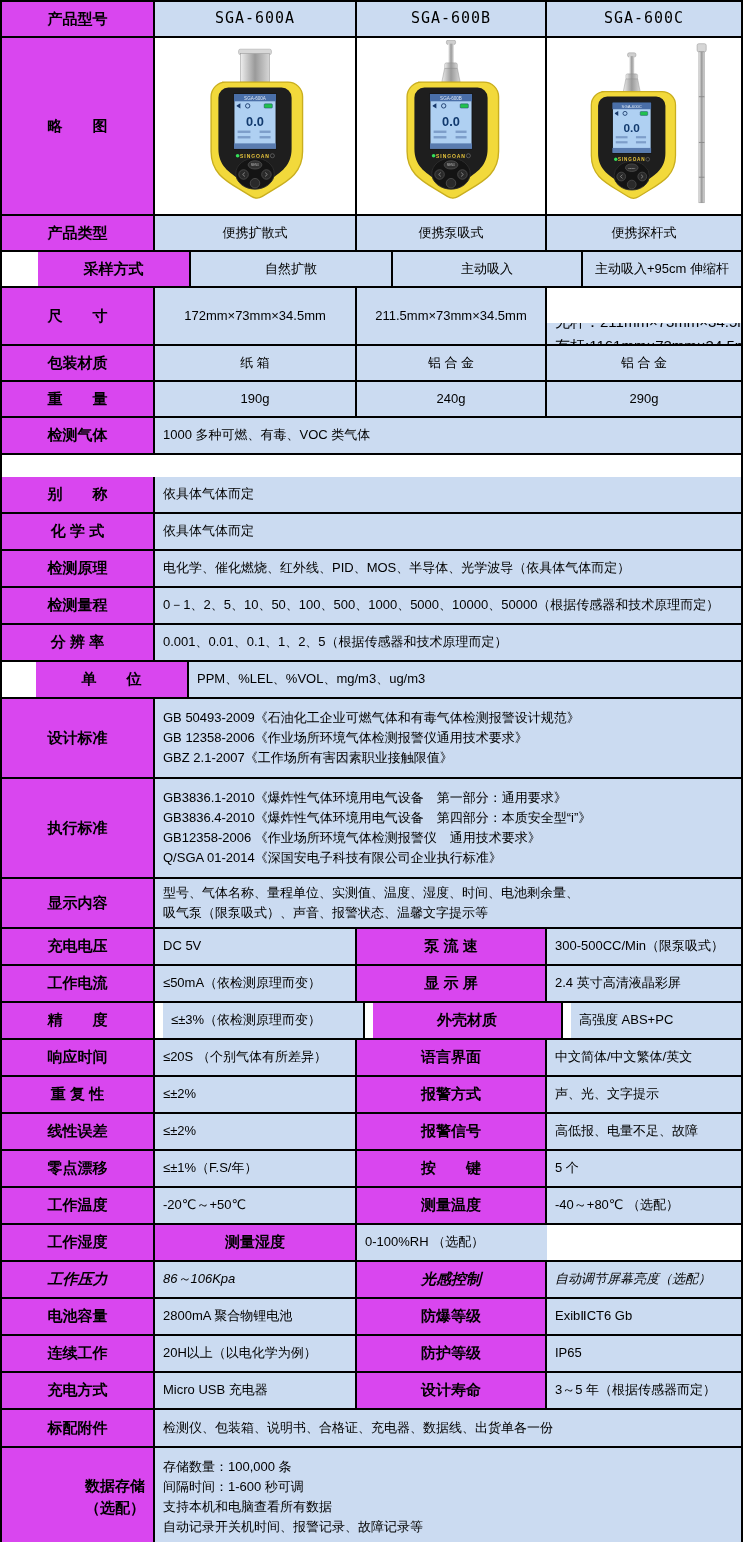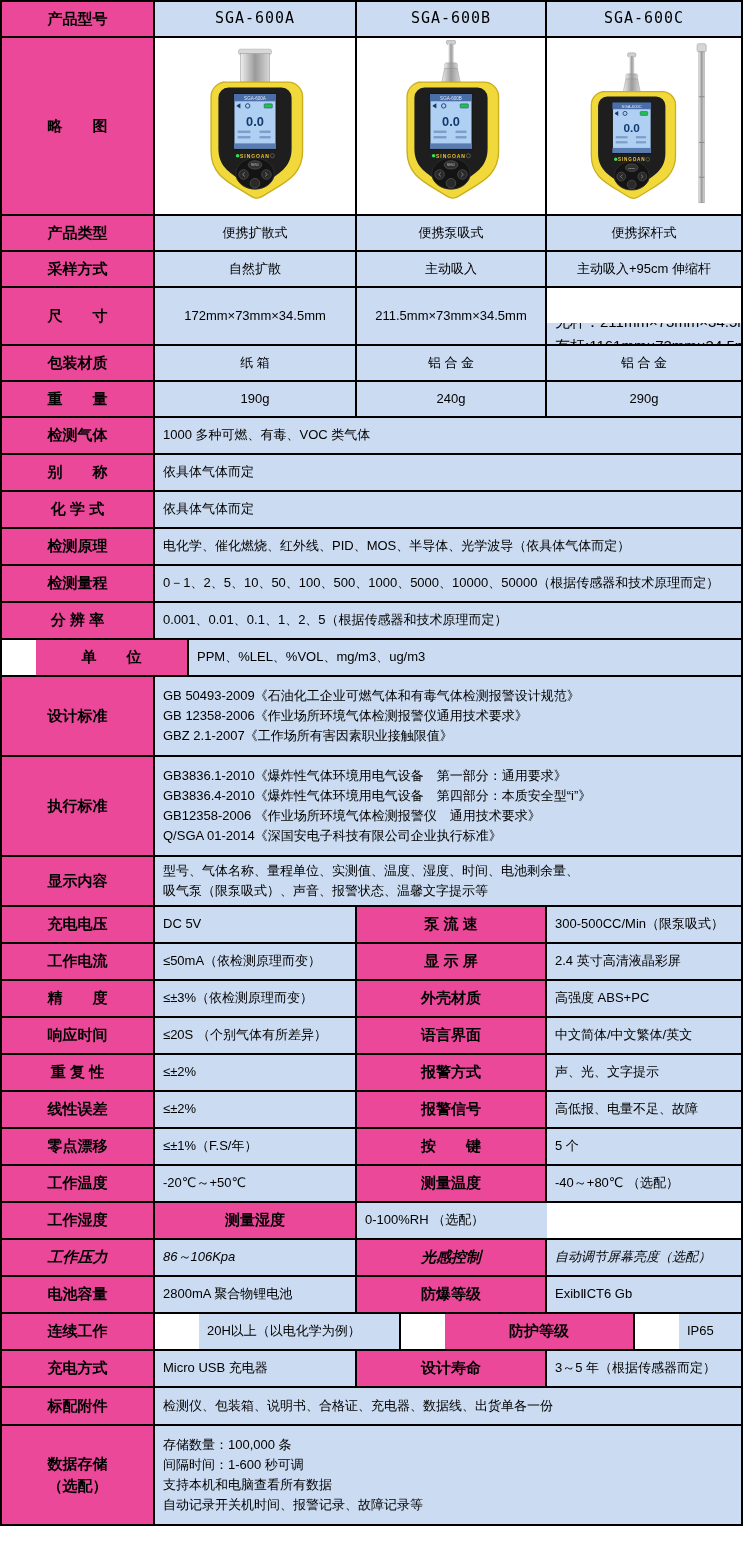--- a/index.html
+++ b/index.html
@@ -4,21 +4,21 @@
 <style>
   html,body{margin:0;padding:0;background:#ffffff;font-family:"Liberation Sans","DejaVu Sans",sans-serif;color:#000;}
   *{box-sizing:border-box;}
   #spec-table{width:743px;border:2px solid #000;background:#fff;}
   .row{display:grid;border-bottom:2px solid #000;}
   .row:last-child{border-bottom:none;}
   .cols4{grid-template-columns:153px 202px 190px 1fr;}
   .cols2{grid-template-columns:153px 1fr;}
   .cell{border-right:2px solid #000;display:flex;flex-direction:column;justify-content:center;padding:2px 8px;overflow:hidden;min-width:0;}
   .cell:last-child{border-right:none;}
-  .label{background:#ec4899;font-weight:bold;font-size:15px;align-items:center;text-align:center;line-height:1.5;}
+  .label{background:#d946ef;font-weight:bold;font-size:15px;align-items:center;text-align:right;line-height:1.5;}
   .value{background:#CBDBF1;font-size:13px;align-items:flex-start;text-align:left;line-height:1.55;}
   .value.center{align-items:center;text-align:center;}
   .model{font-size:15px;letter-spacing:1px;font-family:"DejaVu Sans Mono","Liberation Mono",monospace;}
   .sketch{background:#ffffff;align-items:center;justify-content:center;padding:2px;}
   .ln{display:block;width:100%;white-space:nowrap;}
   .dims{font-size:15px;margin-top:35px;}
   svg{display:block;}
 </style>
 </head>
 <body>
@@ -165,21 +165,21 @@
     </g>
   </svg>
       </div>
     </div>
     <div class="row cols4" style="height: 36px;">
       <div class="cell label">产品类型</div>
       <div class="cell value center">便携扩散式</div>
       <div class="cell value center">便携泵吸式</div>
       <div class="cell value center">便携探杆式</div>
     </div>
-    <div class="row cols4" style="height: 36px;">
+    <div class="row cols4" style="height: 36px; padding-left: 36px;">
       <div class="cell label">采样方式</div>
       <div class="cell value center">自然扩散</div>
       <div class="cell value center">主动吸入</div>
       <div class="cell value center">主动吸入+95cm 伸缩杆</div>
     </div>
     <div class="row cols4" style="height: 58px;">
       <div class="cell label">尺　　寸</div>
       <div class="cell value center">172mm×73mm×34.5mm</div>
       <div class="cell value center">211.5mm×73mm×34.5mm</div>
       <div class="cell value dims">
@@ -198,21 +198,21 @@
       <div class="cell value center">190g</div>
       <div class="cell value center">240g</div>
       <div class="cell value center">290g</div>
     </div>
     <div class="row cols2" style="height: 37px;">
       <div class="cell label">检测气体</div>
       <div class="cell value">
         <div class="ln">1000 多种可燃、有毒、VOC 类气体</div>
       </div>
     </div>
-    <div class="row cols2" style="height: 37px;">
+    <div class="row cols2" style="height: 37px; margin-top: 22px;">
       <div class="cell label">别　　称</div>
       <div class="cell value">
         <div class="ln">依具体气体而定</div>
       </div>
     </div>
     <div class="row cols2" style="height: 37px;">
       <div class="cell label">化 学 式</div>
       <div class="cell value">
         <div class="ln">依具体气体而定</div>
       </div>
@@ -270,21 +270,21 @@
       <div class="cell value">DC 5V</div>
       <div class="cell label">泵 流 速</div>
       <div class="cell value">300-500CC/Min（限泵吸式）</div>
     </div>
     <div class="row cols4" style="height: 37px;">
       <div class="cell label">工作电流</div>
       <div class="cell value">≤50mA（依检测原理而变）</div>
       <div class="cell label">显 示 屏</div>
       <div class="cell value">2.4 英寸高清液晶彩屏</div>
     </div>
-    <div class="row cols4" style="height: 37px;">
+    <div class="row cols4" style="height: 37px; gap: 8px;">
       <div class="cell label">精　　度</div>
       <div class="cell value">≤±3%（依检测原理而变）</div>
       <div class="cell label">外壳材质</div>
       <div class="cell value">高强度 ABS+PC</div>
     </div>
     <div class="row cols4" style="height: 37px;">
       <div class="cell label">响应时间</div>
       <div class="cell value">≤20S （个别气体有所差异）</div>
       <div class="cell label">语言界面</div>
       <div class="cell value">中文简体/中文繁体/英文</div>
@@ -323,21 +323,21 @@
       <div class="cell value">86～106Kpa</div>
       <div class="cell label">光感控制</div>
       <div class="cell value">自动调节屏幕亮度（选配）</div>
     </div>
     <div class="row cols4" style="height: 37px;">
       <div class="cell label">电池容量</div>
       <div class="cell value">2800mA 聚合物锂电池</div>
       <div class="cell label">防爆等级</div>
       <div class="cell value">ExibⅡCT6 Gb</div>
     </div>
-    <div class="row cols4" style="height: 37px; gap: 44px;">
+    <div class="row cols4" style="height: 37px;">
       <div class="cell label">连续工作</div>
       <div class="cell value">20H以上（以电化学为例）</div>
       <div class="cell label">防护等级</div>
       <div class="cell value">IP65</div>
     </div>
     <div class="row cols4" style="height: 37px;">
       <div class="cell label">充电方式</div>
       <div class="cell value">Micro USB 充电器</div>
       <div class="cell label">设计寿命</div>
       <div class="cell value">3～5 年（根据传感器而定）</div>

